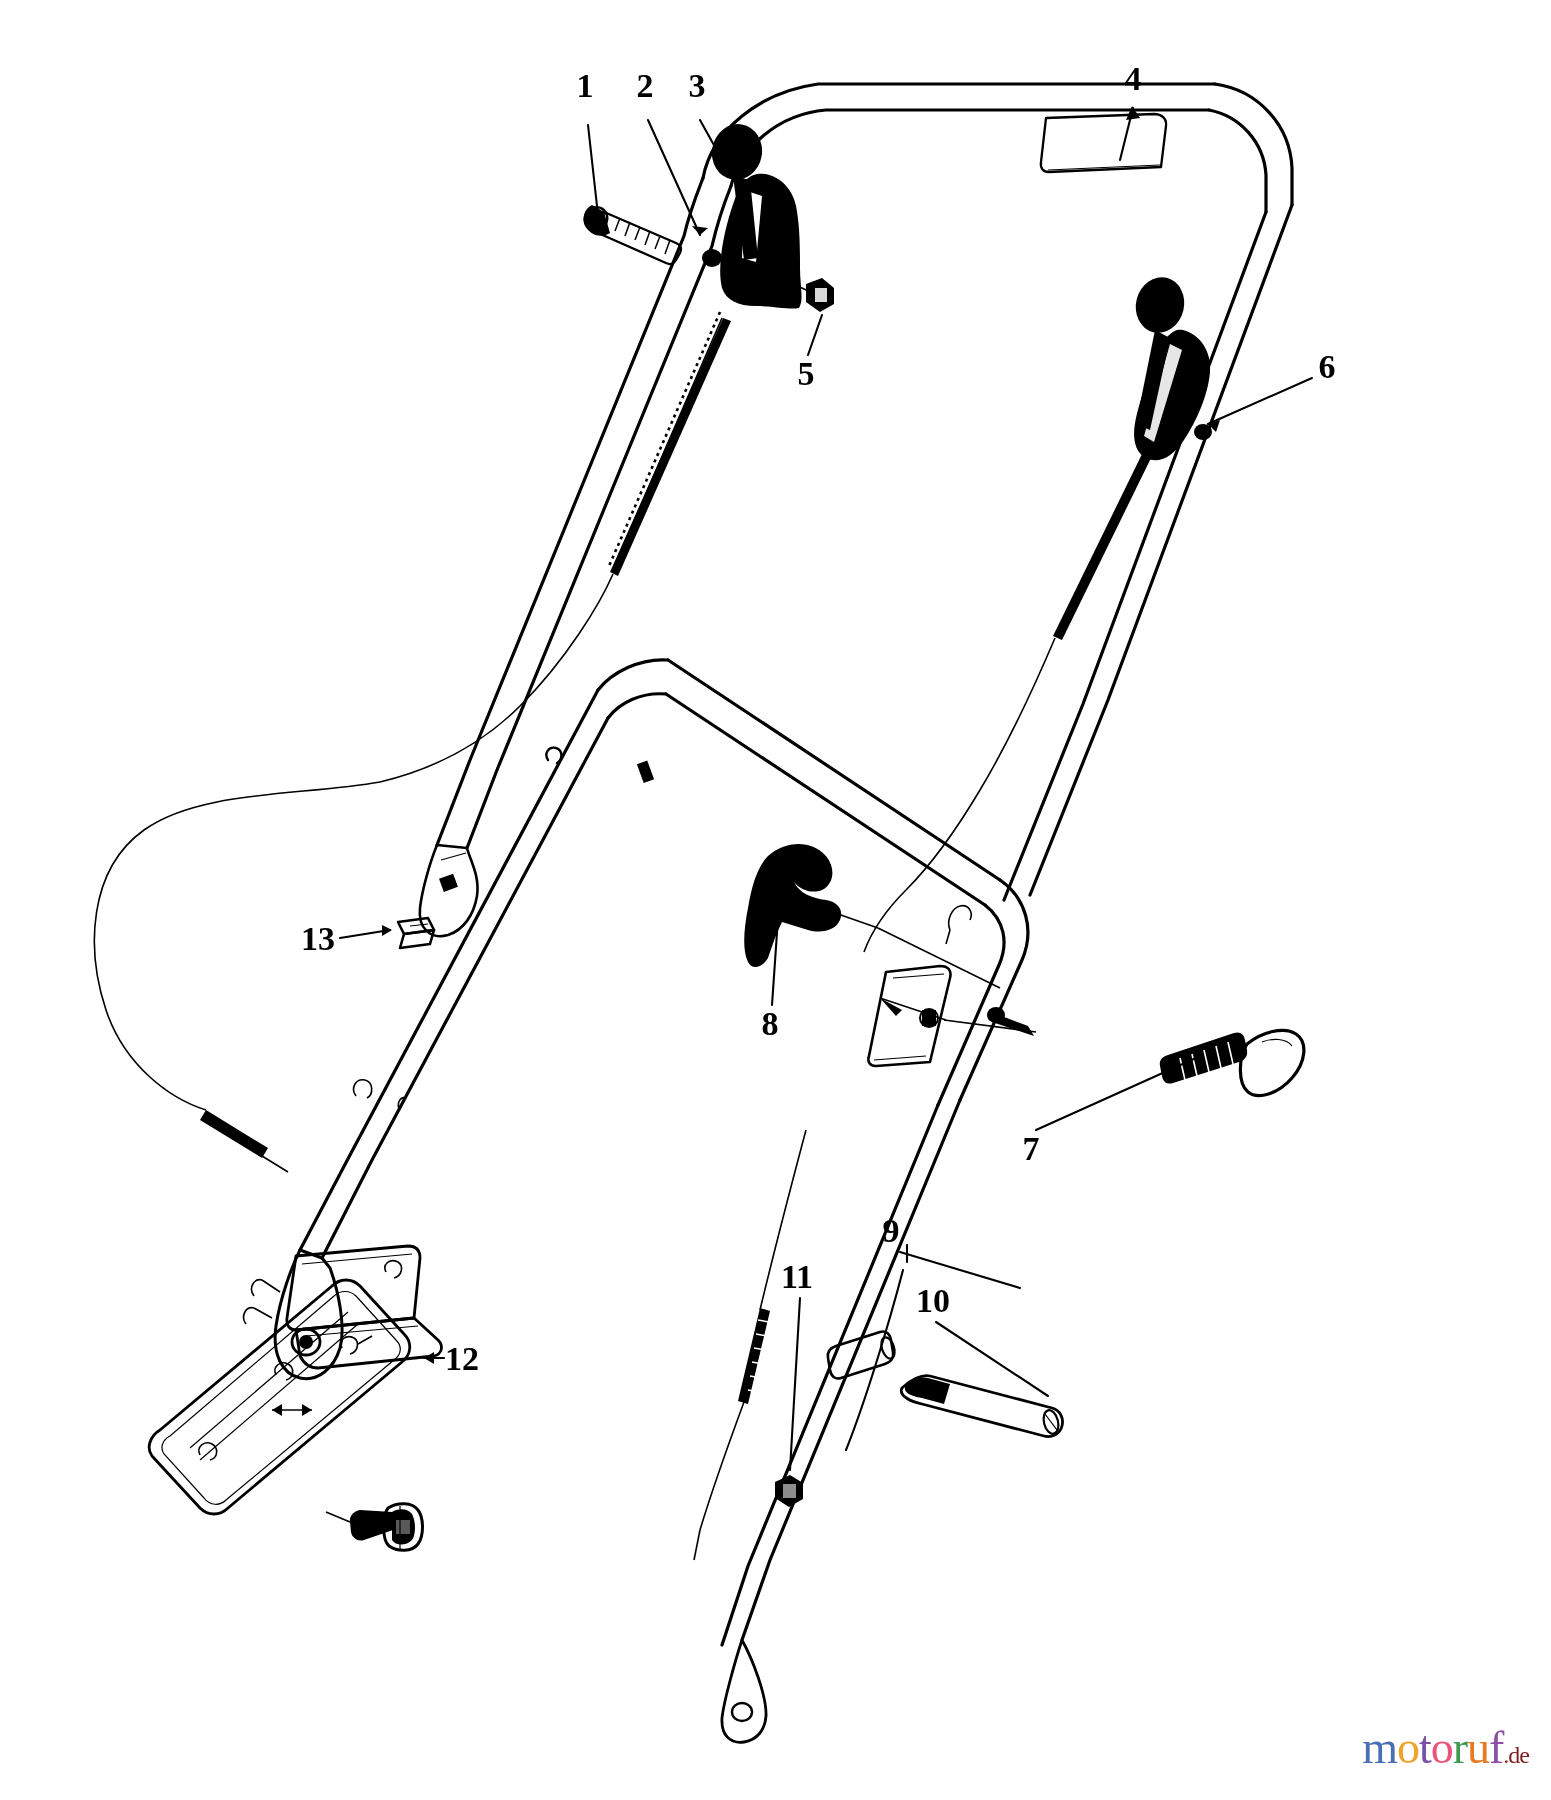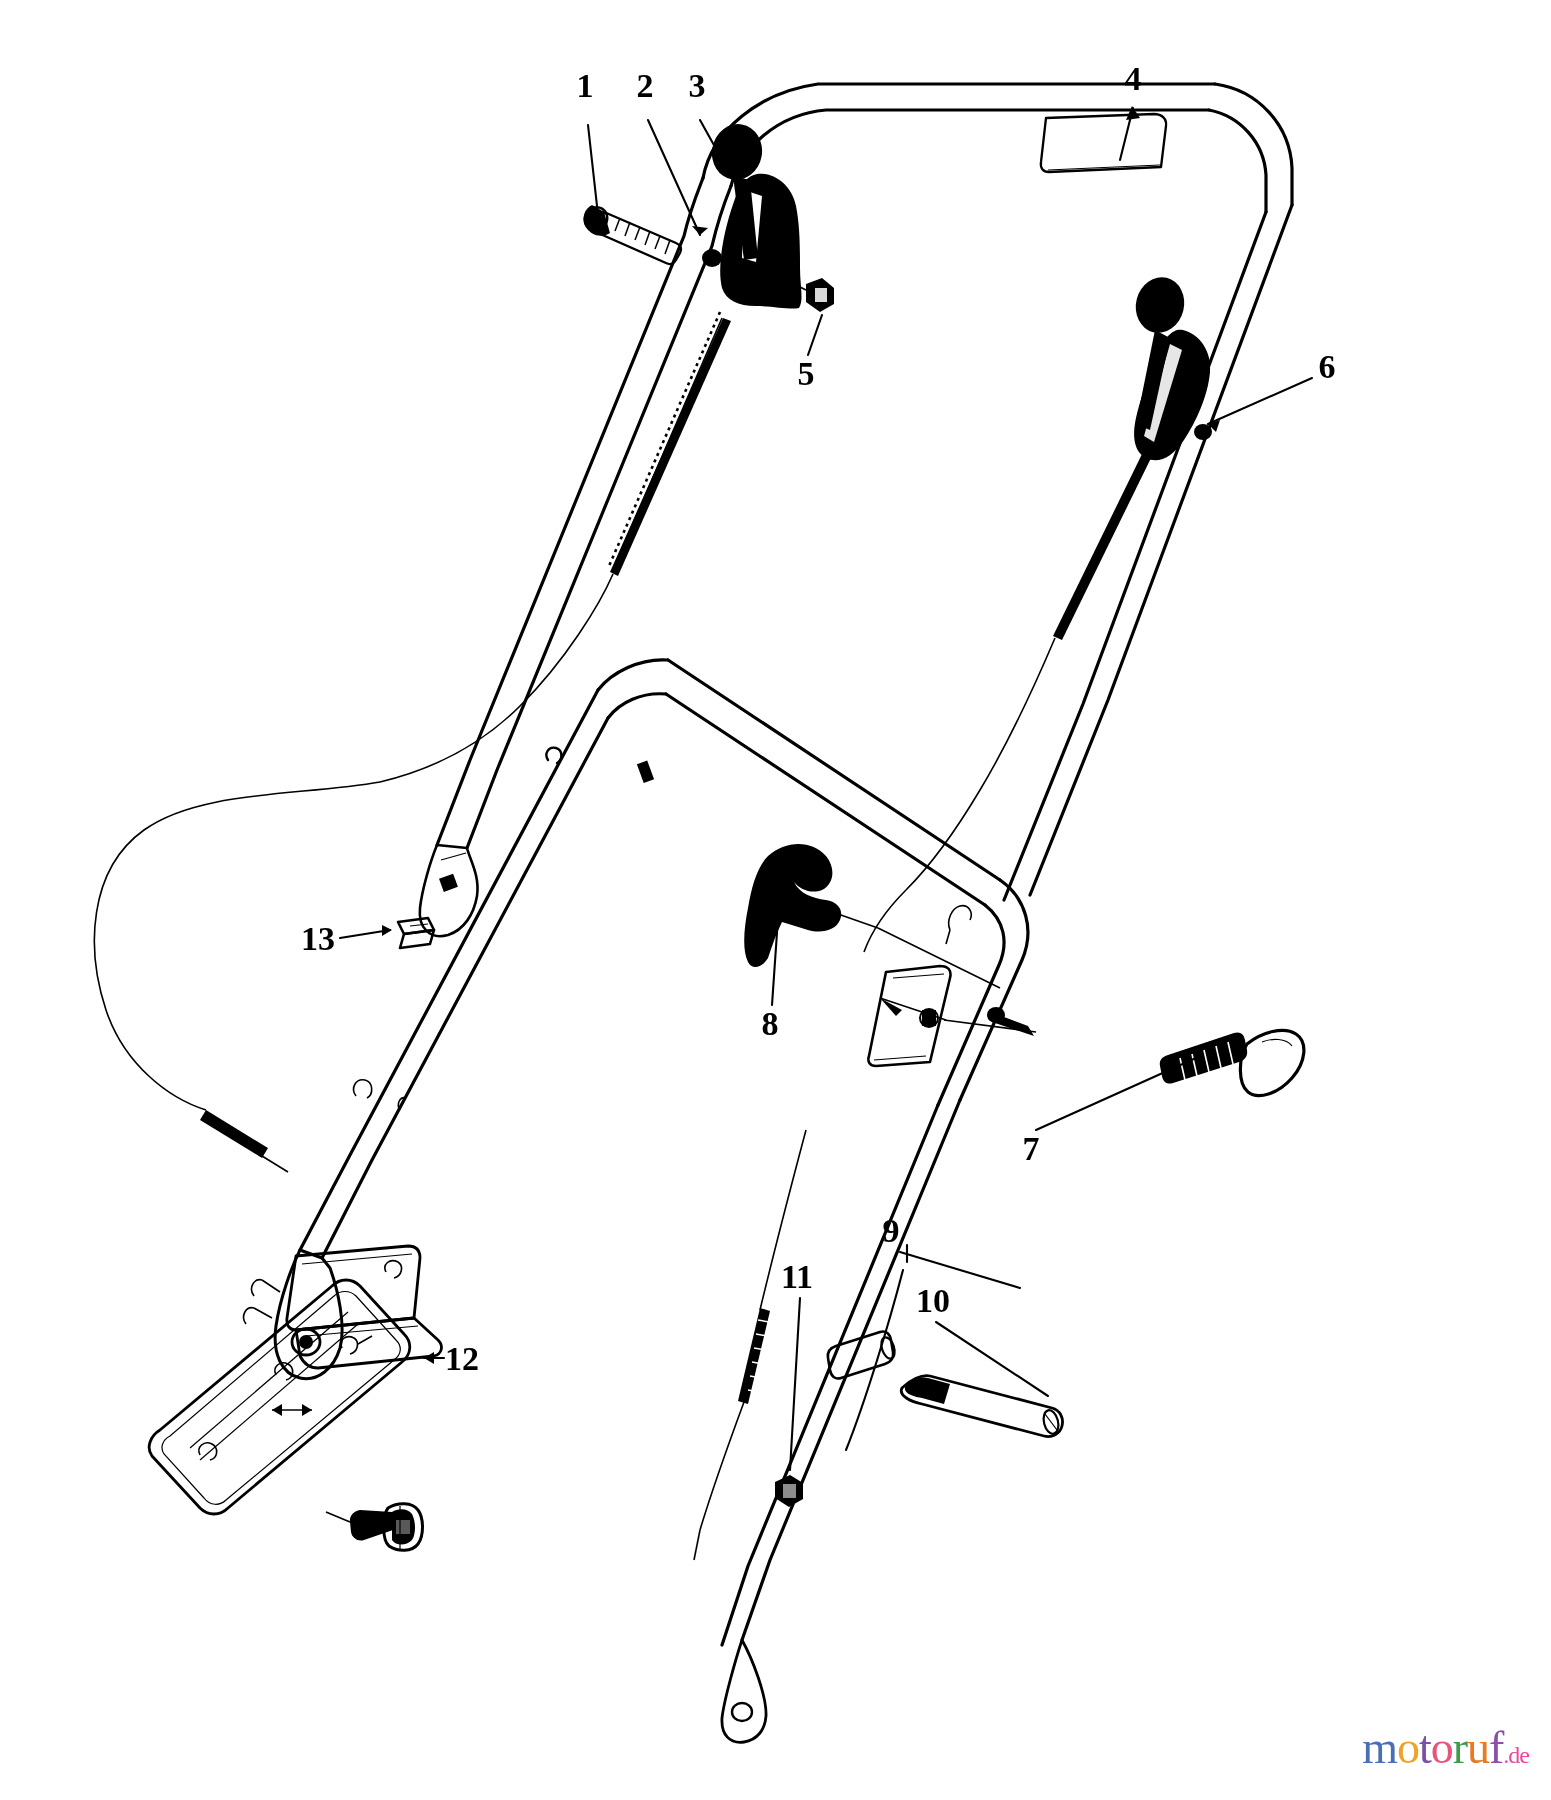--- a/index.html
+++ b/index.html
@@ -57,21 +57,21 @@
     right: 22px;
     bottom: 26px;
     font-family: "Liberation Serif", serif;
     font-size: 46px;
     letter-spacing: -1px;
     white-space: nowrap;
     user-select: none;
   }
   #watermark .wm-suffix {
     font-size: 24px;
-    color: #ec4899;
+    color: #7f1d1d;
   }
 </style>
 </head>
 <body>
 
 <div id="diagram-root">
 
   <svg id="parts-svg" viewBox="0 0 1551 1800" xmlns="http://www.w3.org/2000/svg">
 
     <g>

